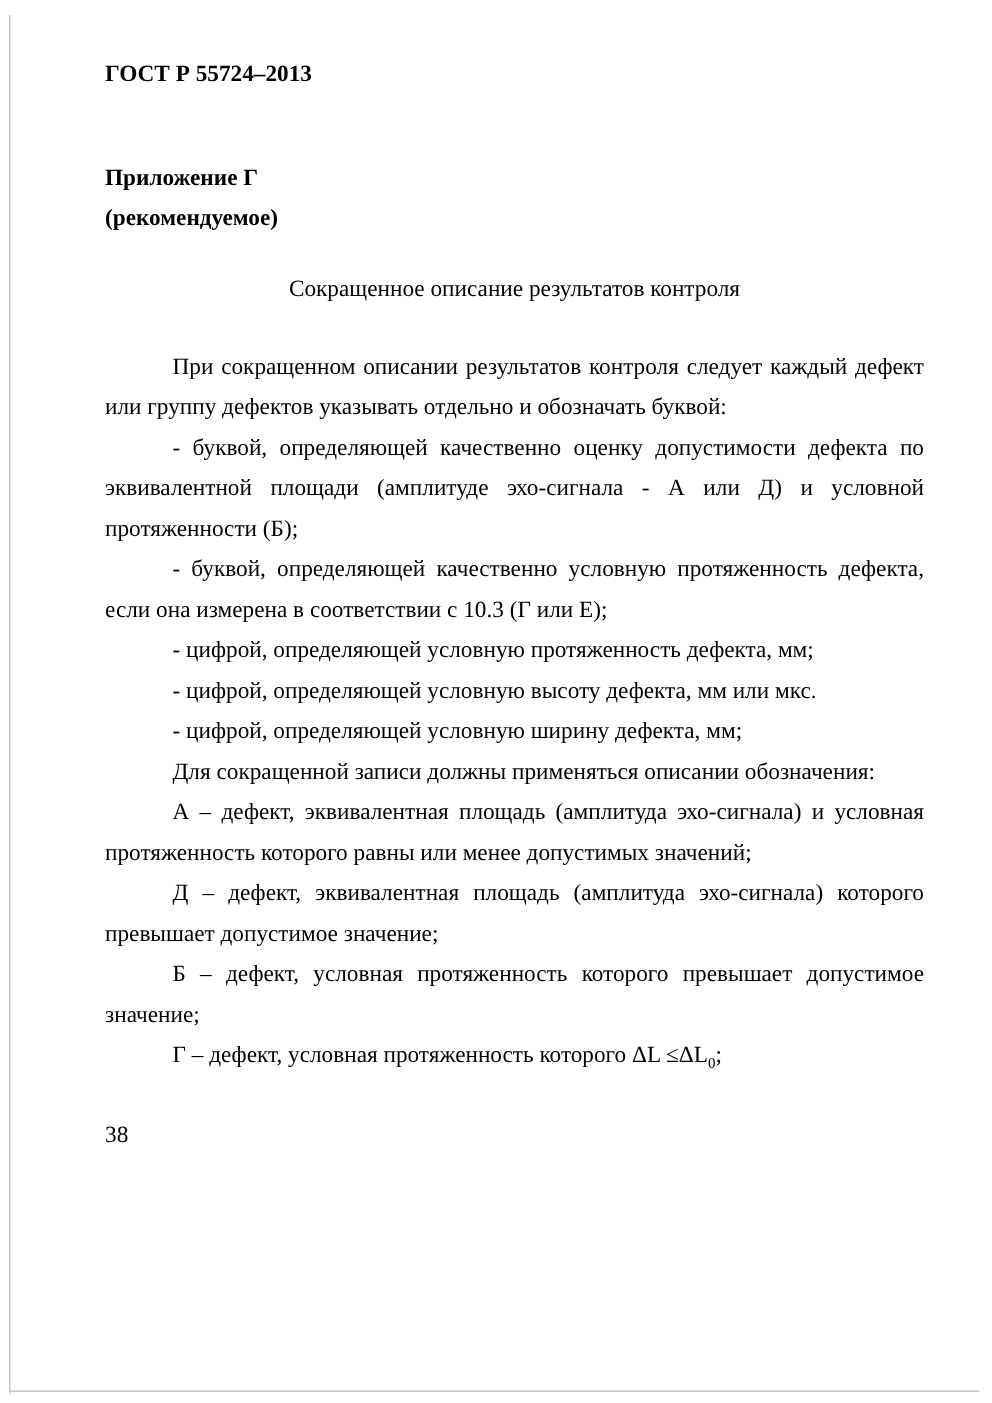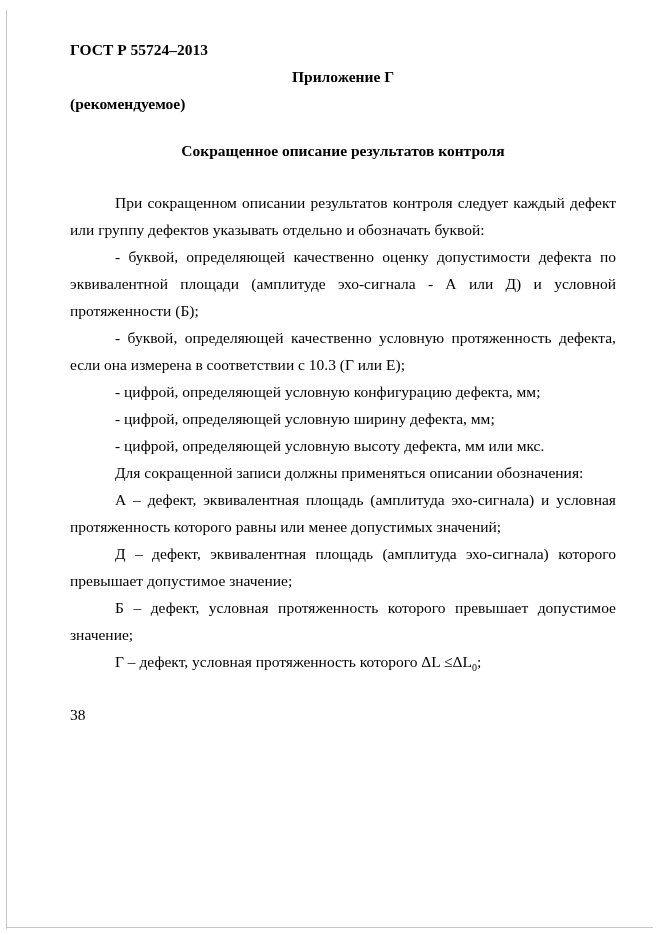--- a/index.html
+++ b/index.html
@@ -33,31 +33,32 @@
     right: 8px;
     bottom: 7px;
     height: 1px;
     background: #c6c6c6;
   }
   .doc-header {
     font-weight: bold;
     line-height: 27px;
   }
   .appendix-title {
-    text-align: center;
+    text-align: left;
     font-weight: bold;
+    margin-top: 42px;
     line-height: 27px;
   }
   .appendix-subtitle {
     font-weight: bold;
     line-height: 27px;
   }
   .section-heading {
     text-align: center;
-    font-weight: bold;
+    font-weight: normal;
     margin-top: 20px;
     line-height: 27px;
   }
   .body-text {
     margin-top: 25px;
     text-align: justify;
     line-height: 27px;
   }
   .body-text p {
     margin: 0;
@@ -87,23 +88,23 @@
   <div class="doc-header">ГОСТ Р 55724–2013</div>
 
   <div class="appendix-title">Приложение Г</div>
   <div class="appendix-subtitle">(рекомендуемое)</div>
   <div class="section-heading">Сокращенное описание результатов контроля</div>
 
   <div class="body-text">
     <p>При сокращенном описании результатов контроля следует каждый дефект или группу дефектов указывать отдельно и обозначать буквой:</p>
     <p>- буквой, определяющей качественно оценку допустимости дефекта по эквивалентной площади (амплитуде эхо-сигнала - А или Д) и условной протяженности (Б);</p>
     <p>- буквой, определяющей качественно условную протяженность дефекта, если она измерена в соответствии с 10.3 (Г или Е);</p>
-    <p>- цифрой, определяющей условную конфигурацию дефекта, мм;</p>
+    <p>- цифрой, определяющей условную протяженность дефекта, мм;</p>
+    <p>- цифрой, определяющей условную высоту дефекта, мм или мкс.</p>
     <p>- цифрой, определяющей условную ширину дефекта, мм;</p>
-    <p>- цифрой, определяющей условную высоту дефекта, мм или мкс.</p>
     <p>Для сокращенной записи должны применяться описании обозначения:</p>
     <p>А – дефект, эквивалентная площадь (амплитуда эхо-сигнала) и условная протяженность которого равны или менее допустимых значений;</p>
     <p>Д – дефект, эквивалентная площадь (амплитуда эхо-сигнала) которого превышает допустимое значение;</p>
     <p>Б – дефект, условная протяженность которого превышает допустимое значение;</p>
     <p><span>Г – дефект, условная протяженность которого ΔL ≤ΔL</span><sub>0</sub><span>;</span></p>
   </div>
 
   <div class="page-number">38</div>
 
 </div>

